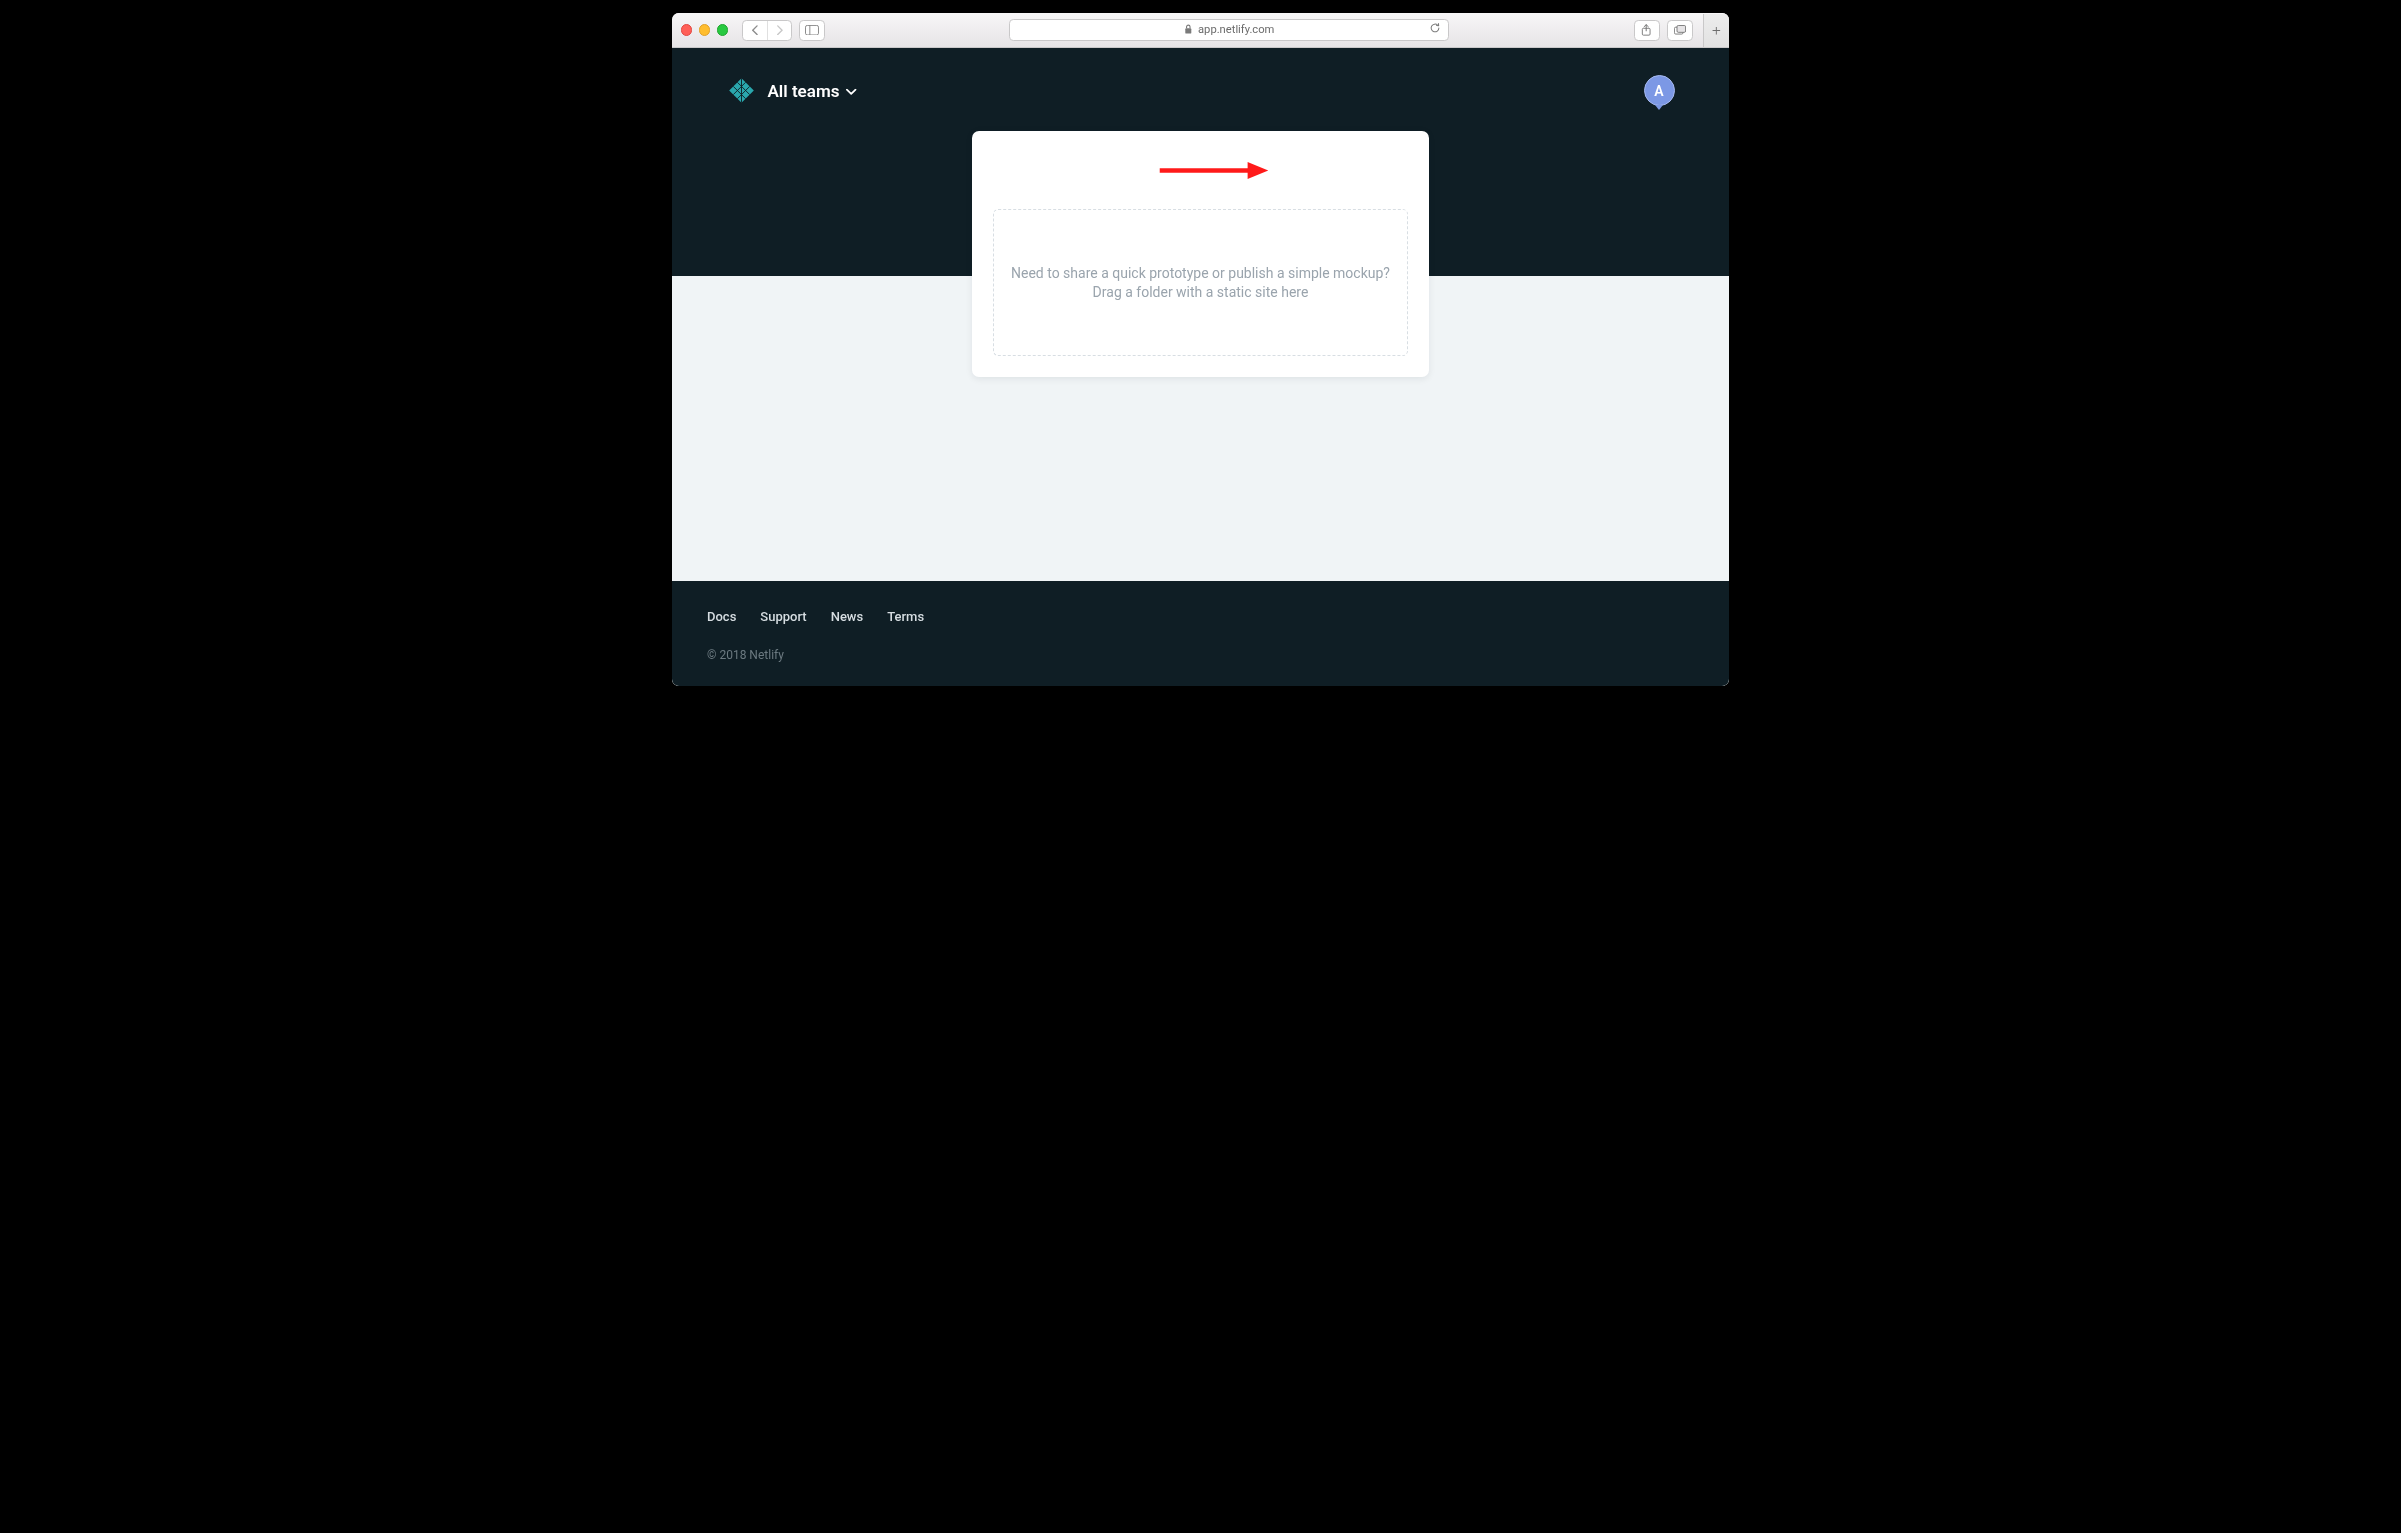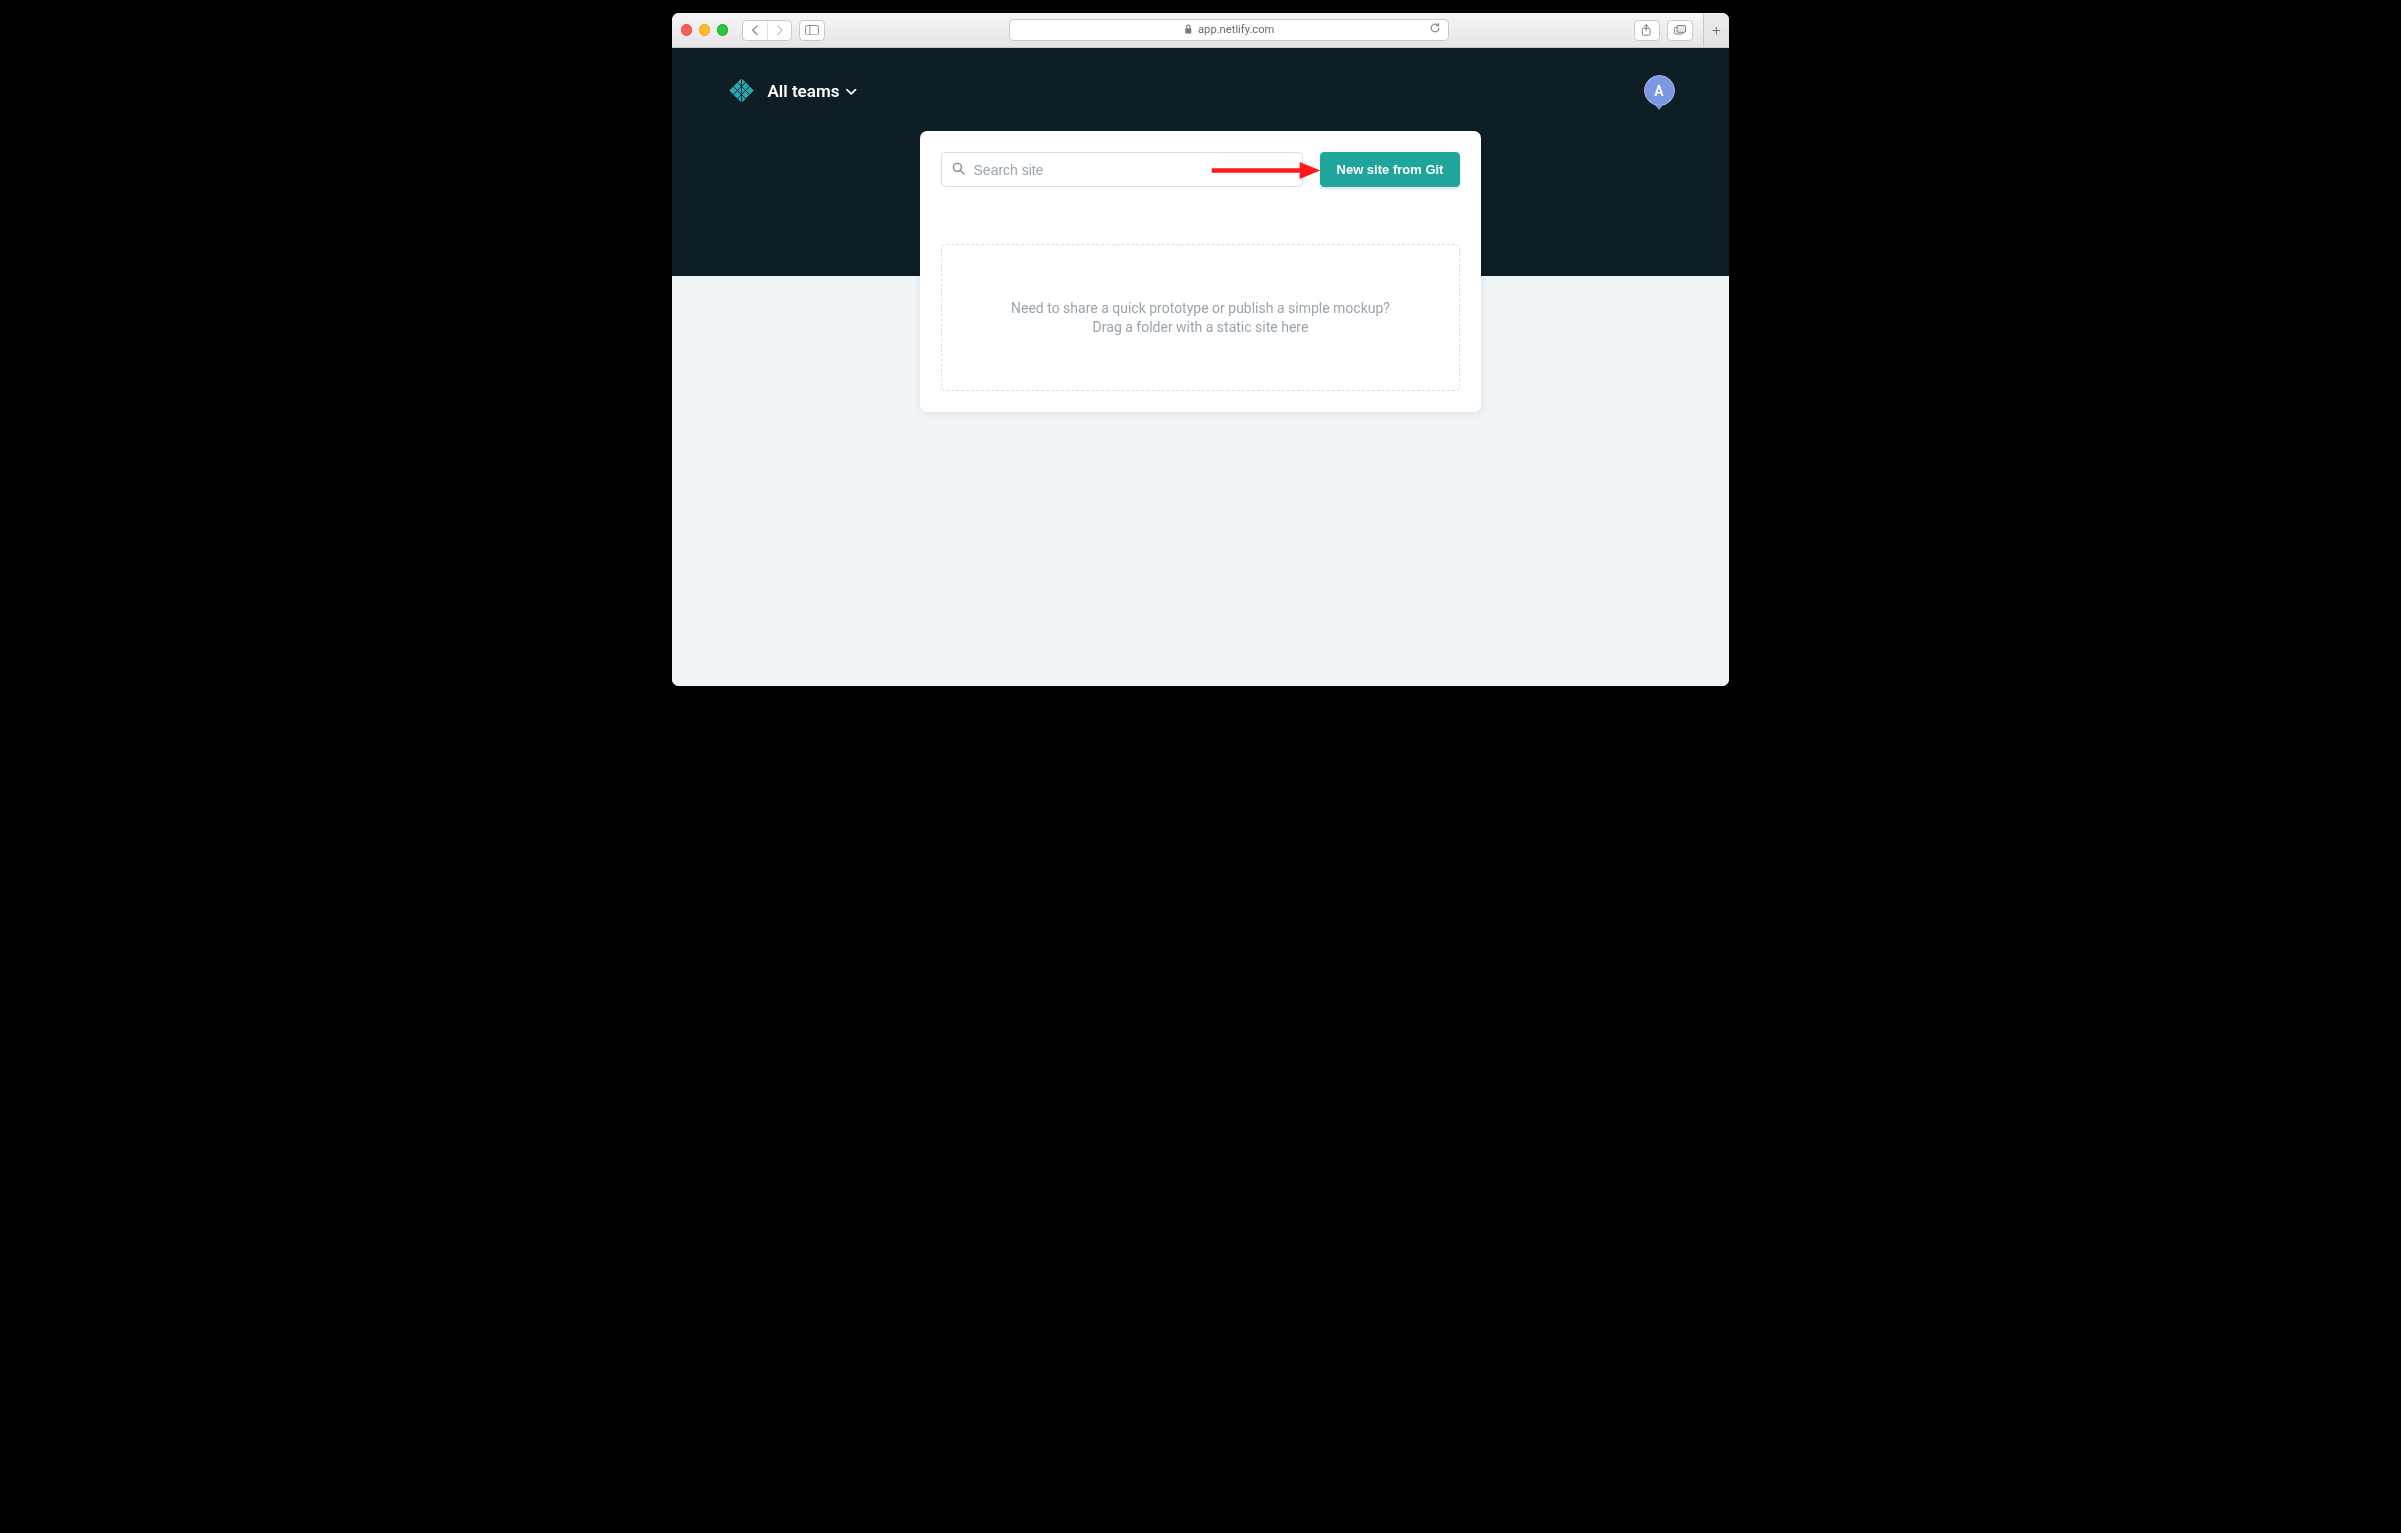--- a/index.html
+++ b/index.html
@@ -264,42 +264,39 @@
             </div>
           </div>
           <div class="avatar">
             <span>A</span>
           </div>
         </div>
       </div>
 
       <div class="card-wrap">
         <div class="card">
-          <div class="card-top">
-            <label class="search">
-              <span>
-                <svg width="13" height="13" viewBox="0 0 15 15">
-                    <circle cx="6.2" cy="6.2" r="4.6" stroke="#7f8a92" stroke-width="1.6" fill="none"></circle>
-                    <line x1="9.8" y1="9.8" x2="14" y2="14" stroke="#7f8a92" stroke-width="1.6" stroke-linecap="round"></line>
-                  </svg>
-              </span>
-              <input type="text" placeholder="Search site" style="">
-            </label>
-            <button class="cta">New site from Git</button>
-          </div>
 
           <svg class="annotation-arrow" width="112" height="21" viewBox="0 0 130 24">
             <line x1="2" y1="12" x2="108" y2="12" stroke="#ff1a1a" stroke-width="5"></line>
             <polygon points="104,2 128,12 104,22" fill="#ff1a1a"></polygon>
           </svg>
 
           <div class="dropzone">
             <div>Need to share a quick prototype or publish a simple mockup?</div>
             <div>Drag a folder with a static site here</div>
           </div>
         </div>
       </div>
 
+      <div class="app-footer">
+        <div class="footer-links">
+          <a href="#">Docs</a>
+          <a href="#">Support</a>
+          <a href="#">News</a>
+          <a href="#">Terms</a>
+        </div>
+        <div class="copyright">© 2018 Netlify</div>
+      </div>
 
     </div>
   </div>
 </div>
 
 
 </body></html>

